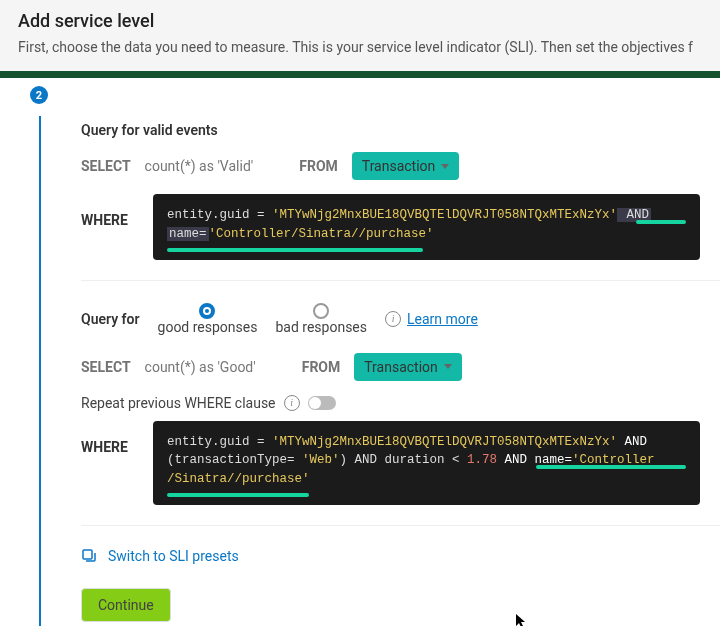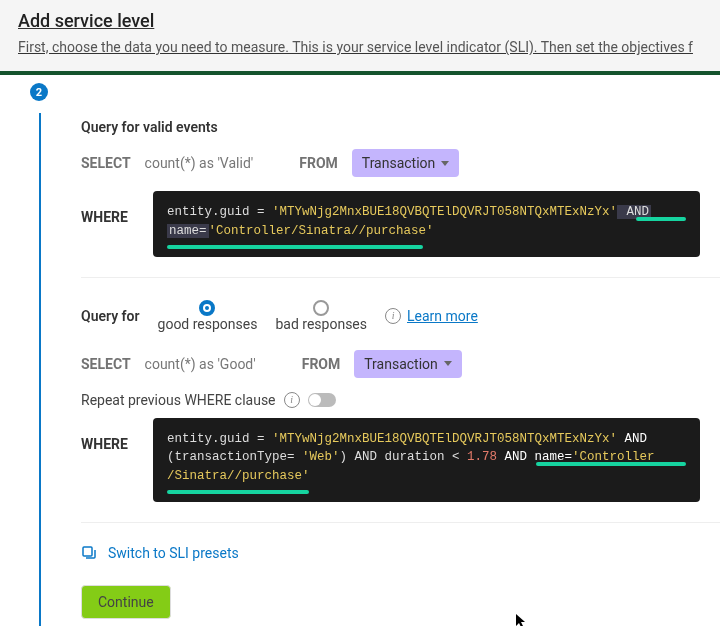--- a/index.html
+++ b/index.html
@@ -9,22 +9,21 @@
     font-size: 14px;
     color: #333;
     background: #fff;
     width: 720px;
     height: 626px;
     overflow: hidden;
   }
   .header {
     padding: 10px 18px 16px 18px;
     background: #f5f5f5;
-    border-bottom: 4px solid #14532d;
-    text-decoration: underline;
+    border-bottom: 7px solid #14532d;
   }
   .header h1 {
     font-size: 18px;
     font-weight: 500;
     margin: 0 0 8px 0;
     color: #222;
   }
   .header p {
     margin: 0;
     font-size: 14px;
@@ -83,21 +82,21 @@
     gap: 14px;
     flex-wrap: wrap;
     margin-bottom: 14px;
   }
   .kw { font-weight: 700; color: #737373; }
   .muted { color: #777; }
   .drop {
     display: inline-flex;
     align-items: center;
     gap: 6px;
-    background: #c4b5fd;
+    background: #14b8a6;
     border-radius: 4px;
     padding: 6px 10px;
     color: #333;
     font-size: 14px;
   }
   .drop .chev {
     width: 0; height: 0;
     border-left: 4px solid transparent;
     border-right: 4px solid transparent;
     border-top: 5px solid #666;

